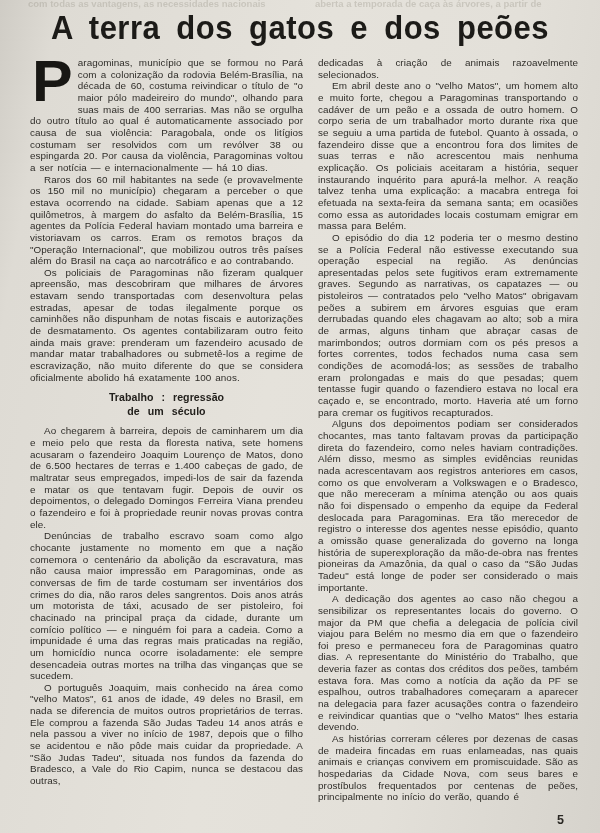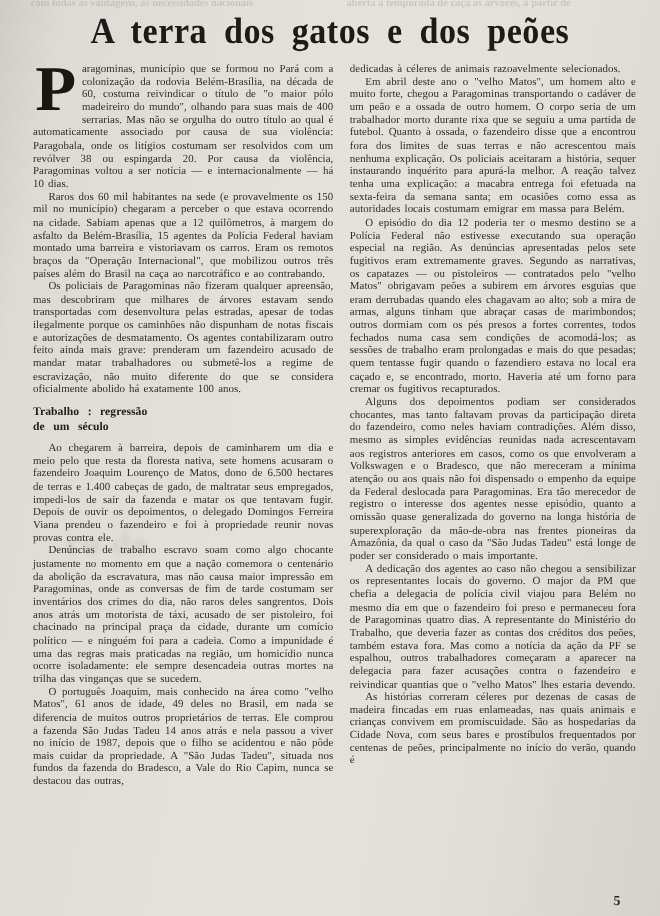--- a/index.html
+++ b/index.html
@@ -3,21 +3,21 @@
 <meta charset="utf-8">
 <style>
   html,body{margin:0;padding:0;}
   body{
     width:600px;height:833px;overflow:hidden;
     font-family:"Liberation Sans",sans-serif;
     background:linear-gradient(100deg,#cfccc5 0%,#dedbd4 8%,#e5e2db 45%,#e3e0d9 70%,#d6d3cc 100%);
     position:relative;
     color:#2f2d29;
   }
-  .page{position:relative;width:600px;height:833px;overflow:hidden;font-family:Liberation Serif, serif;}
+  .page{position:relative;width:600px;height:833px;overflow:hidden;}
 
   
   .bleed{position:absolute;color:#8d897c;opacity:.38;filter:blur(.6px);
          font-weight:bold;white-space:nowrap;z-index:0;pointer-events:none;}
   .bleed.small{font-size:9.5px;opacity:.30;}
   .bleed.big{font-size:30px;opacity:.16;filter:blur(2.5px);color:#7d8a6e;letter-spacing:2px;}
 
   .content{position:relative;z-index:1;}
 
   .headline{
@@ -50,20 +50,21 @@
     line-height:44px;
     height:46px;
     font-weight:bold;
     color:#181714;
     padding:2px 7px 0 2px;
     transform:scaleX(1.05);
     transform-origin:left top;
   }
 
   .subhead{
+    text-align:center;
     font-weight:bold;
     font-size:10.6px;
     line-height:13.5px;
     word-spacing:5px;
     white-space:pre-line;
     color:#23211d;
     margin:8px 0 7px 0;
     text-indent:0;
   }
 
@@ -96,21 +97,21 @@
         <p class="para">Raros dos 60 mil habitantes na sede (e provavelmente os 150 mil no município) chegaram a perceber o que estava ocorrendo na cidade. Sabiam apenas que a 12 quilômetros, à margem do asfalto da Belém-Brasília, 15 agentes da Polícia Federal haviam montado uma barreira e vistoriavam os carros. Eram os remotos braços da "Operação Internacional", que mobilizou outros três países além do Brasil na caça ao narcotráfico e ao contrabando.</p>
         <p class="para">Os policiais de Paragominas não fizeram qualquer apreensão, mas descobriram que milhares de árvores estavam sendo transportadas com desenvoltura pelas estradas, apesar de todas ilegalmente porque os caminhões não dispunham de notas fiscais e autorizações de desmatamento. Os agentes contabilizaram outro feito ainda mais grave: prenderam um fazendeiro acusado de mandar matar trabalhadores ou submetê-los a regime de escravização, não muito diferente do que se considera oficialmente abolido há exatamente 100 anos.</p>
         <h2 class="subhead">Trabalho : regressão
 de um século</h2>
         <p class="para">Ao chegarem à barreira, depois de caminharem um dia e meio pelo que resta da floresta nativa, sete homens acusaram o fazendeiro Joaquim Lourenço de Matos, dono de 6.500 hectares de terras e 1.400 cabeças de gado, de maltratar seus empregados, impedi-los de sair da fazenda e matar os que tentavam fugir. Depois de ouvir os depoimentos, o delegado Domingos Ferreira Viana prendeu o fazendeiro e foi à propriedade reunir novas provas contra ele.</p>
         <p class="para">Denúncias de trabalho escravo soam como algo chocante justamente no momento em que a nação comemora o centenário da abolição da escravatura, mas não causa maior impressão em Paragominas, onde as conversas de fim de tarde costumam ser inventários dos crimes do dia, não raros deles sangrentos. Dois anos atrás um motorista de táxi, acusado de ser pistoleiro, foi chacinado na principal praça da cidade, durante um comício político — e ninguém foi para a cadeia. Como a impunidade é uma das regras mais praticadas na região, um homicídio nunca ocorre isoladamente: ele sempre desencadeia outras mortes na trilha das vinganças que se sucedem.</p>
         <p class="para">O português Joaquim, mais conhecido na área como "velho Matos", 61 anos de idade, 49 deles no Brasil, em nada se diferencia de muitos outros proprietários de terras. Ele comprou a fazenda São Judas Tadeu 14 anos atrás e nela passou a viver no início de 1987, depois que o filho se acidentou e não pôde mais cuidar da propriedade. A "São Judas Tadeu", situada nos fundos da fazenda do Bradesco, a Vale do Rio Capim, nunca se destacou das outras,</p>
       </div>
 
       <div class="col col-right">
-        <p class="para no-indent">dedicadas à céleres de animais razoavelmente selecionados.</p>
+        <p class="para no-indent">dedicadas à criação de animais razoavelmente selecionados.</p>
         <p class="para">Em abril deste ano o "velho Matos", um homem alto e muito forte, chegou a Paragominas transportando o cadáver de um peão e a ossada de outro homem. O corpo seria de um trabalhador morto durante rixa que se seguiu a uma partida de futebol. Quanto à ossada, o fazendeiro disse que a encontrou fora dos limites de suas terras e não acrescentou mais nenhuma explicação. Os policiais aceitaram a história, sequer instaurando inquérito para apurá-la melhor. A reação talvez tenha uma explicação: a macabra entrega foi efetuada na sexta-feira da semana santa; em ocasiões como essa as autoridades locais costumam emigrar em massa para Belém.</p>
         <p class="para">O episódio do dia 12 poderia ter o mesmo destino se a Polícia Federal não estivesse executando sua operação especial na região. As denúncias apresentadas pelos sete fugitivos eram extremamente graves. Segundo as narrativas, os capatazes — ou pistoleiros — contratados pelo "velho Matos" obrigavam peões a subirem em árvores esguias que eram derrubadas quando eles chagavam ao alto; sob a mira de armas, alguns tinham que abraçar casas de marimbondos; outros dormiam com os pés presos a fortes correntes, todos fechados numa casa sem condições de acomodá-los; as sessões de trabalho eram prolongadas e mais do que pesadas; quem tentasse fugir quando o fazendiero estava no local era caçado e, se encontrado, morto. Haveria até um forno para cremar os fugitivos recapturados.</p>
         <p class="para">Alguns dos depoimentos podiam ser considerados chocantes, mas tanto faltavam provas da participação direta do fazendeiro, como neles haviam contradições. Além disso, mesmo as simples evidências reunidas nada acrescentavam aos registros anteriores em casos, como os que envolveram a Volkswagen e o Bradesco, que não mereceram a mínima atenção ou aos quais não foi dispensado o empenho da equipe da Federal deslocada para Paragominas. Era tão merecedor de registro o interesse dos agentes nesse episódio, quanto a omissão quase generalizada do governo na longa história de superexploração da mão-de-obra nas frentes pioneiras da Amazônia, da qual o caso da "São Judas Tadeu" está longe de poder ser considerado o mais importante.</p>
         <p class="para">A dedicação dos agentes ao caso não chegou a sensibilizar os representantes locais do governo. O major da PM que chefia a delegacia de polícia civil viajou para Belém no mesmo dia em que o fazendeiro foi preso e permaneceu fora de Paragominas quatro dias. A representante do Ministério do Trabalho, que deveria fazer as contas dos créditos dos peões, também estava fora. Mas como a notícia da ação da PF se espalhou, outros trabalhadores começaram a aparecer na delegacia para fazer acusações contra o fazendeiro e reivindicar quantias que o "velho Matos" lhes estaria devendo.</p>
         <p class="para">As histórias correram céleres por dezenas de casas de madeira fincadas em ruas enlameadas, nas quais animais e crianças convivem em promiscuidade. São as hospedarias da Cidade Nova, com seus bares e prostíbulos frequentados por centenas de peões, principalmente no início do verão, quando é</p>
       </div>
 
     </div>
   </div>
 

